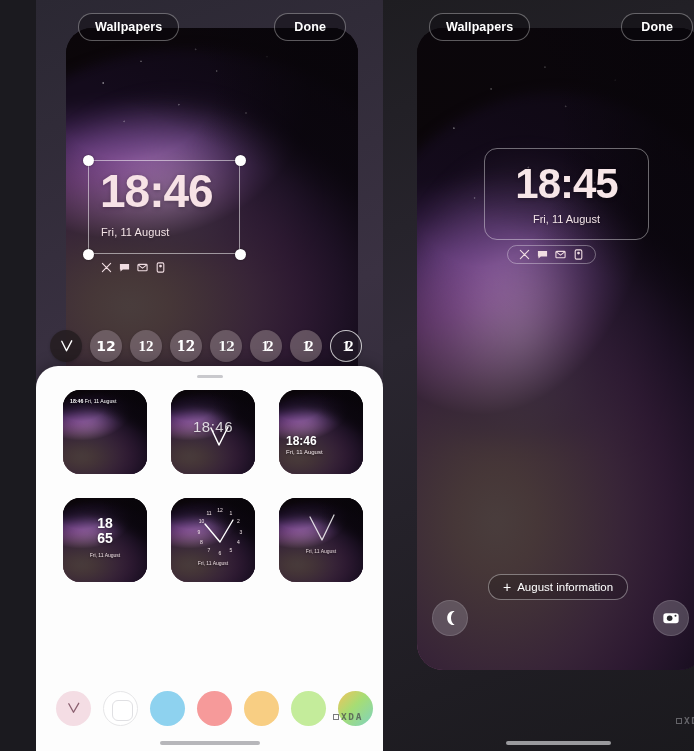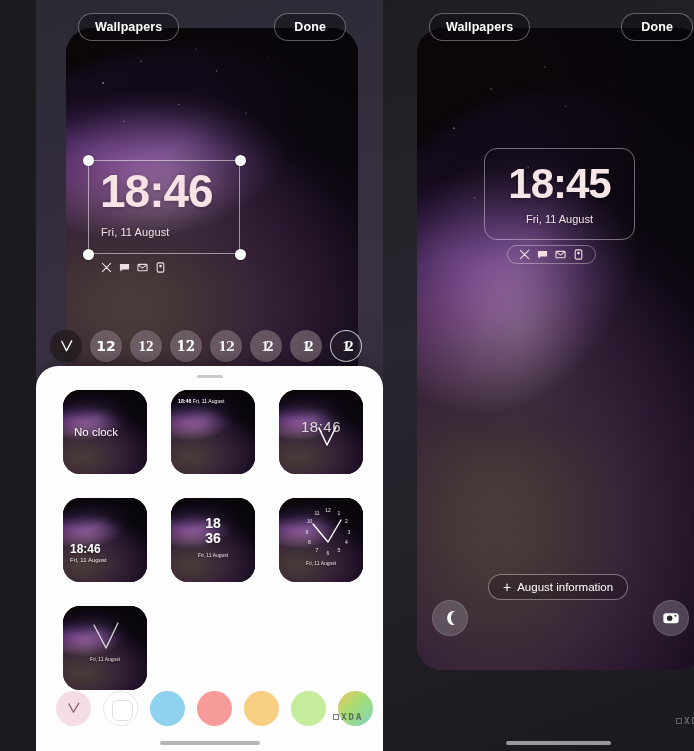--- a/index.html
+++ b/index.html
@@ -84,21 +84,21 @@
   }
   .clock-date {
     position:absolute; left:13px; top:66px; font-size:11px; font-weight:400;
     color:#f3e3e6; letter-spacing:.1px; text-shadow:0 1px 3px rgba(0,0,0,.3);
   }
   .notif-row { position:absolute; left:65px; top:262px; display:flex; gap:7px; align-items:center; z-index:5; }
   .notif-row svg { display:block; }
 
   
   .clock-box {
-    position:absolute; left:448px; top:148px; width:151px; height:92px;
+    position:absolute; left:448px; top:148px; width:165px; height:92px;
     border:1px solid rgba(255,255,255,.40); border-radius:13px; z-index:5;
     display:flex; flex-direction:column; align-items:center; justify-content:center;
   }
   .clock-box .t { font-size:42px; font-weight:700; color:#f7e6e8; letter-spacing:-1px; line-height:1;
                   text-shadow:0 1px 4px rgba(0,0,0,.3); }
   .clock-box .d { font-size:11px; color:#f2e4e7; margin-top:8px; text-shadow:0 1px 3px rgba(0,0,0,.3); }
   .notif-pill {
     position:absolute; left:471px; top:245px; display:flex; gap:7px; align-items:center;
     border:1px solid rgba(255,255,255,.34); border-radius:999px; padding:3px 11px; z-index:5;
   }
@@ -273,30 +273,20 @@
       <div class="font-chip fc-6">12</div>
       <div class="font-chip fc-7">12</div>
       <div class="font-chip ring fc-7">12</div>
     </div>
 
     <div class="sheet">
       <div class="grabber"></div>
 
       <div class="thumb-grid">
 
-        <div class="thumb">
-          <div class="wall">
-              <div class="w1"></div>
-              <div class="w2"></div>
-              <div class="w3"></div>
-            </div>
-          <div class="ov">
-              <div class="tn-noclock">No clock</div>
-            </div>
-        </div>
 
         <div class="thumb">
           <div class="wall">
               <div class="w1"></div>
               <div class="w2"></div>
               <div class="w3"></div>
             </div>
           <div class="ov">
               <div class="tn-toprow">
             <b>18:46</b>
@@ -333,21 +323,21 @@
 
         <div class="thumb">
           <div class="wall">
               <div class="w1"></div>
               <div class="w2"></div>
               <div class="w3"></div>
             </div>
           <div class="ov">
             <div class="tn-stack">
               <div>18</div>
-              <div>36</div>
+              <div>65</div>
             </div>
             <div class="tn-stack-date">Fri, 11 August</div>
           </div>
         </div>
 
         <div class="thumb">
           <div class="wall">
               <div class="w1"></div>
               <div class="w2"></div>
               <div class="w3"></div>

